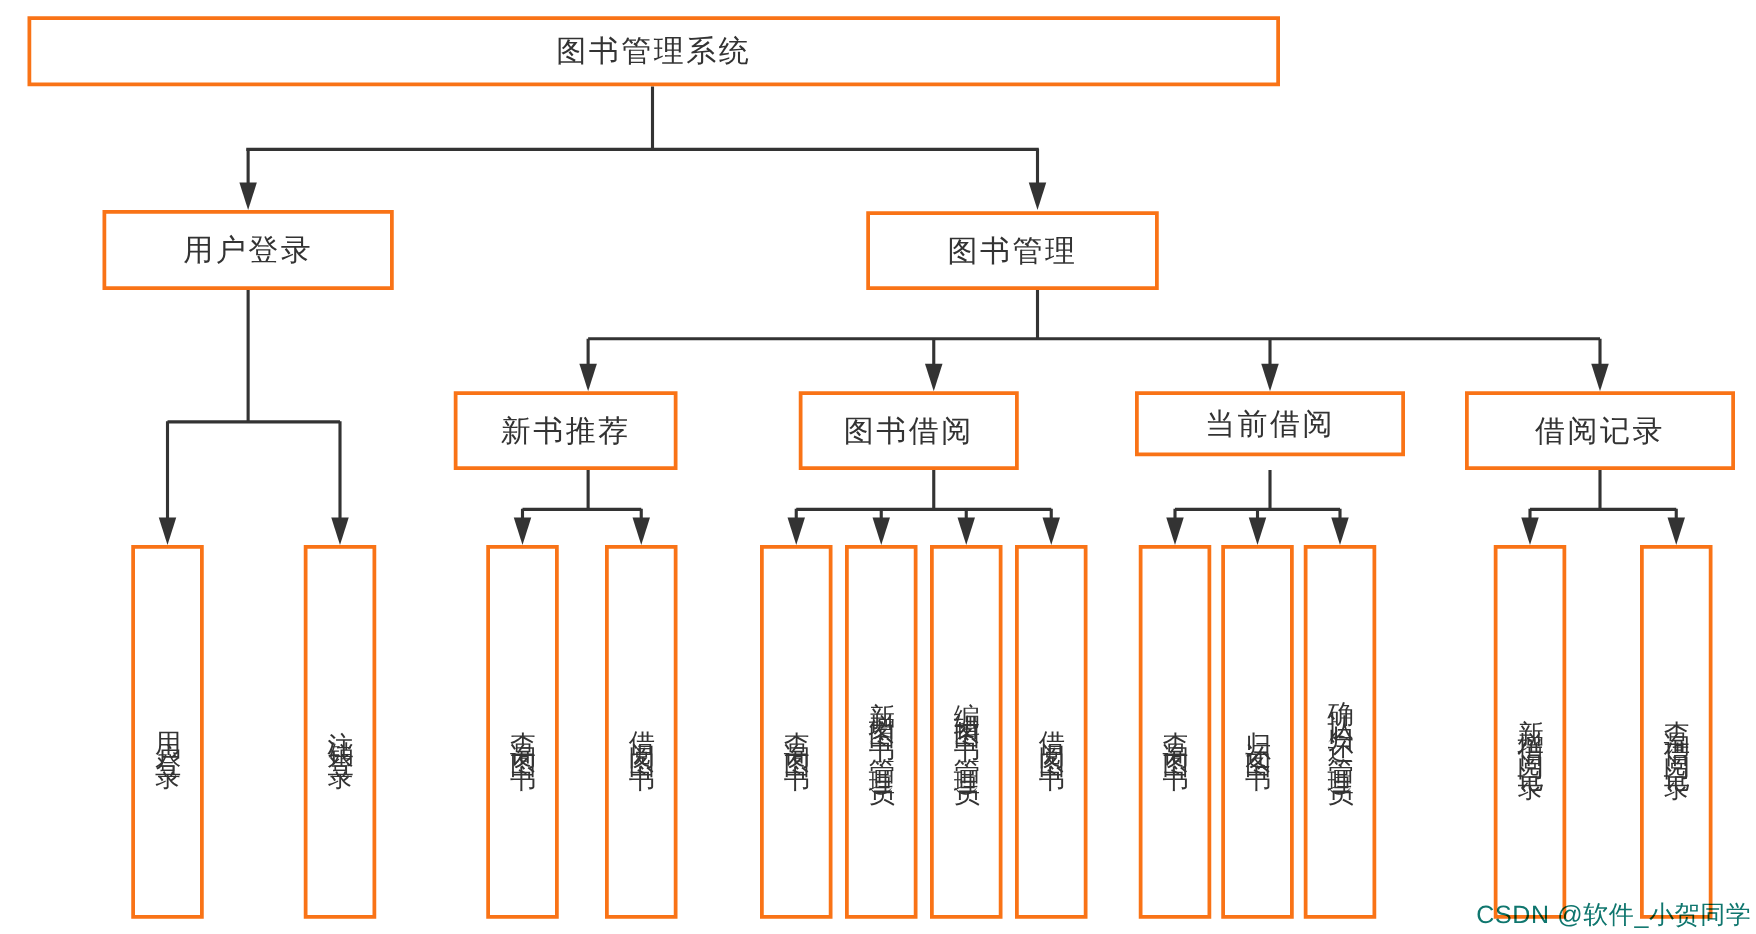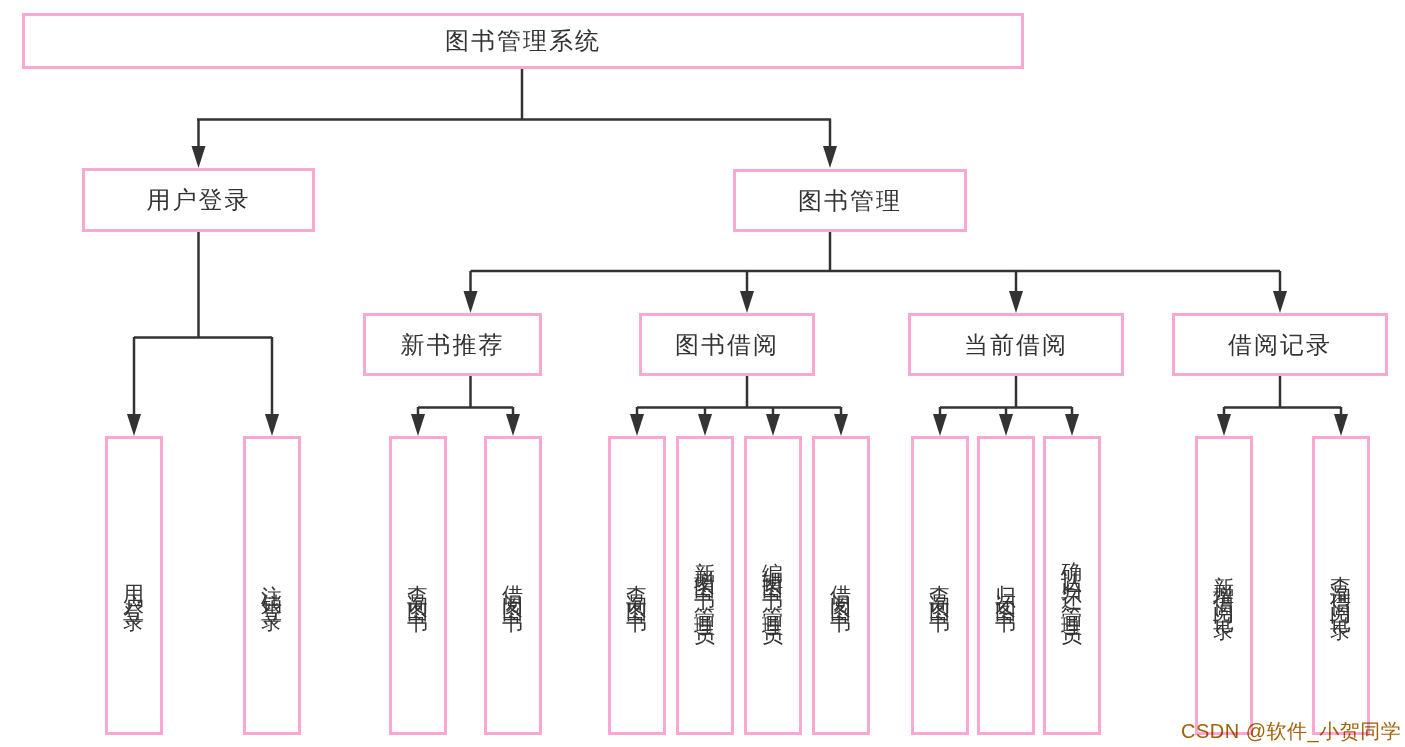--- a/index.html
+++ b/index.html
@@ -8,59 +8,59 @@
     width:1405px;height:747px;
     background:#ffffff;
     overflow:hidden;
     font-family:"Liberation Sans","DejaVu Sans",sans-serif;
   }
   #connectors{position:absolute;left:0;top:0;z-index:1;}
   .node{
     position:absolute;
     box-sizing:border-box;
     background:#ffffff;
-    border:3px solid #f9a8d4;
+    border:3px solid #f97316;
     display:flex;align-items:center;justify-content:center;
     color:#333333;
     z-index:2;
   }
   .hlabel{
     font-size:24px;
     letter-spacing:2px;
     white-space:nowrap;
   }
   .leaf .vtext{
     writing-mode:vertical-rl;
     text-orientation:mixed;
     font-size:21px;
     line-height:1;
     letter-spacing:9px;
     white-space:nowrap;
   }
   
   .n-root{left:22px;top:13px;width:1002px;height:56px;}
   .n-l2-0{left:82px;top:168px;width:233px;height:64px;}
-  .n-l2-1{left:733px;top:169px;width:234px;height:63px;}
+  .n-l2-1{left:693px;top:169px;width:234px;height:63px;}
   .n-l3-0{left:363px;top:313px;width:179px;height:63px;}
   .n-l3-1{left:639px;top:313px;width:176px;height:63px;}
-  .n-l3-2{left:908px;top:313px;width:216px;height:63px;}
+  .n-l3-2{left:908px;top:313px;width:216px;height:52px;}
   .n-l3-3{left:1172px;top:313px;width:216px;height:63px;}
   .leaf{top:436px;width:58px;height:299px;}
   .n-lf-0{left:105px;}  .n-lf-1{left:243px;}
   .n-lf-2{left:389px;}  .n-lf-3{left:484px;}
   .n-lf-4{left:608px;}  .n-lf-5{left:676px;}
   .n-lf-6{left:744px;}  .n-lf-7{left:812px;}
   .n-lf-8{left:911px;}  .n-lf-9{left:977px;}
   .n-lf-10{left:1043px;}
   .n-lf-11{left:1195px;} .n-lf-12{left:1312px;}
   #watermark{
     position:absolute;
     left:1181px;top:718px;
     font-size:20px;
-    color:#a16207;
+    color:#0f766e;
     letter-spacing:0.5px;
     white-space:nowrap;
     z-index:10;
     mix-blend-mode:multiply;
   }
 </style>
 </head>
 <body>
 
 <div id="canvas">

